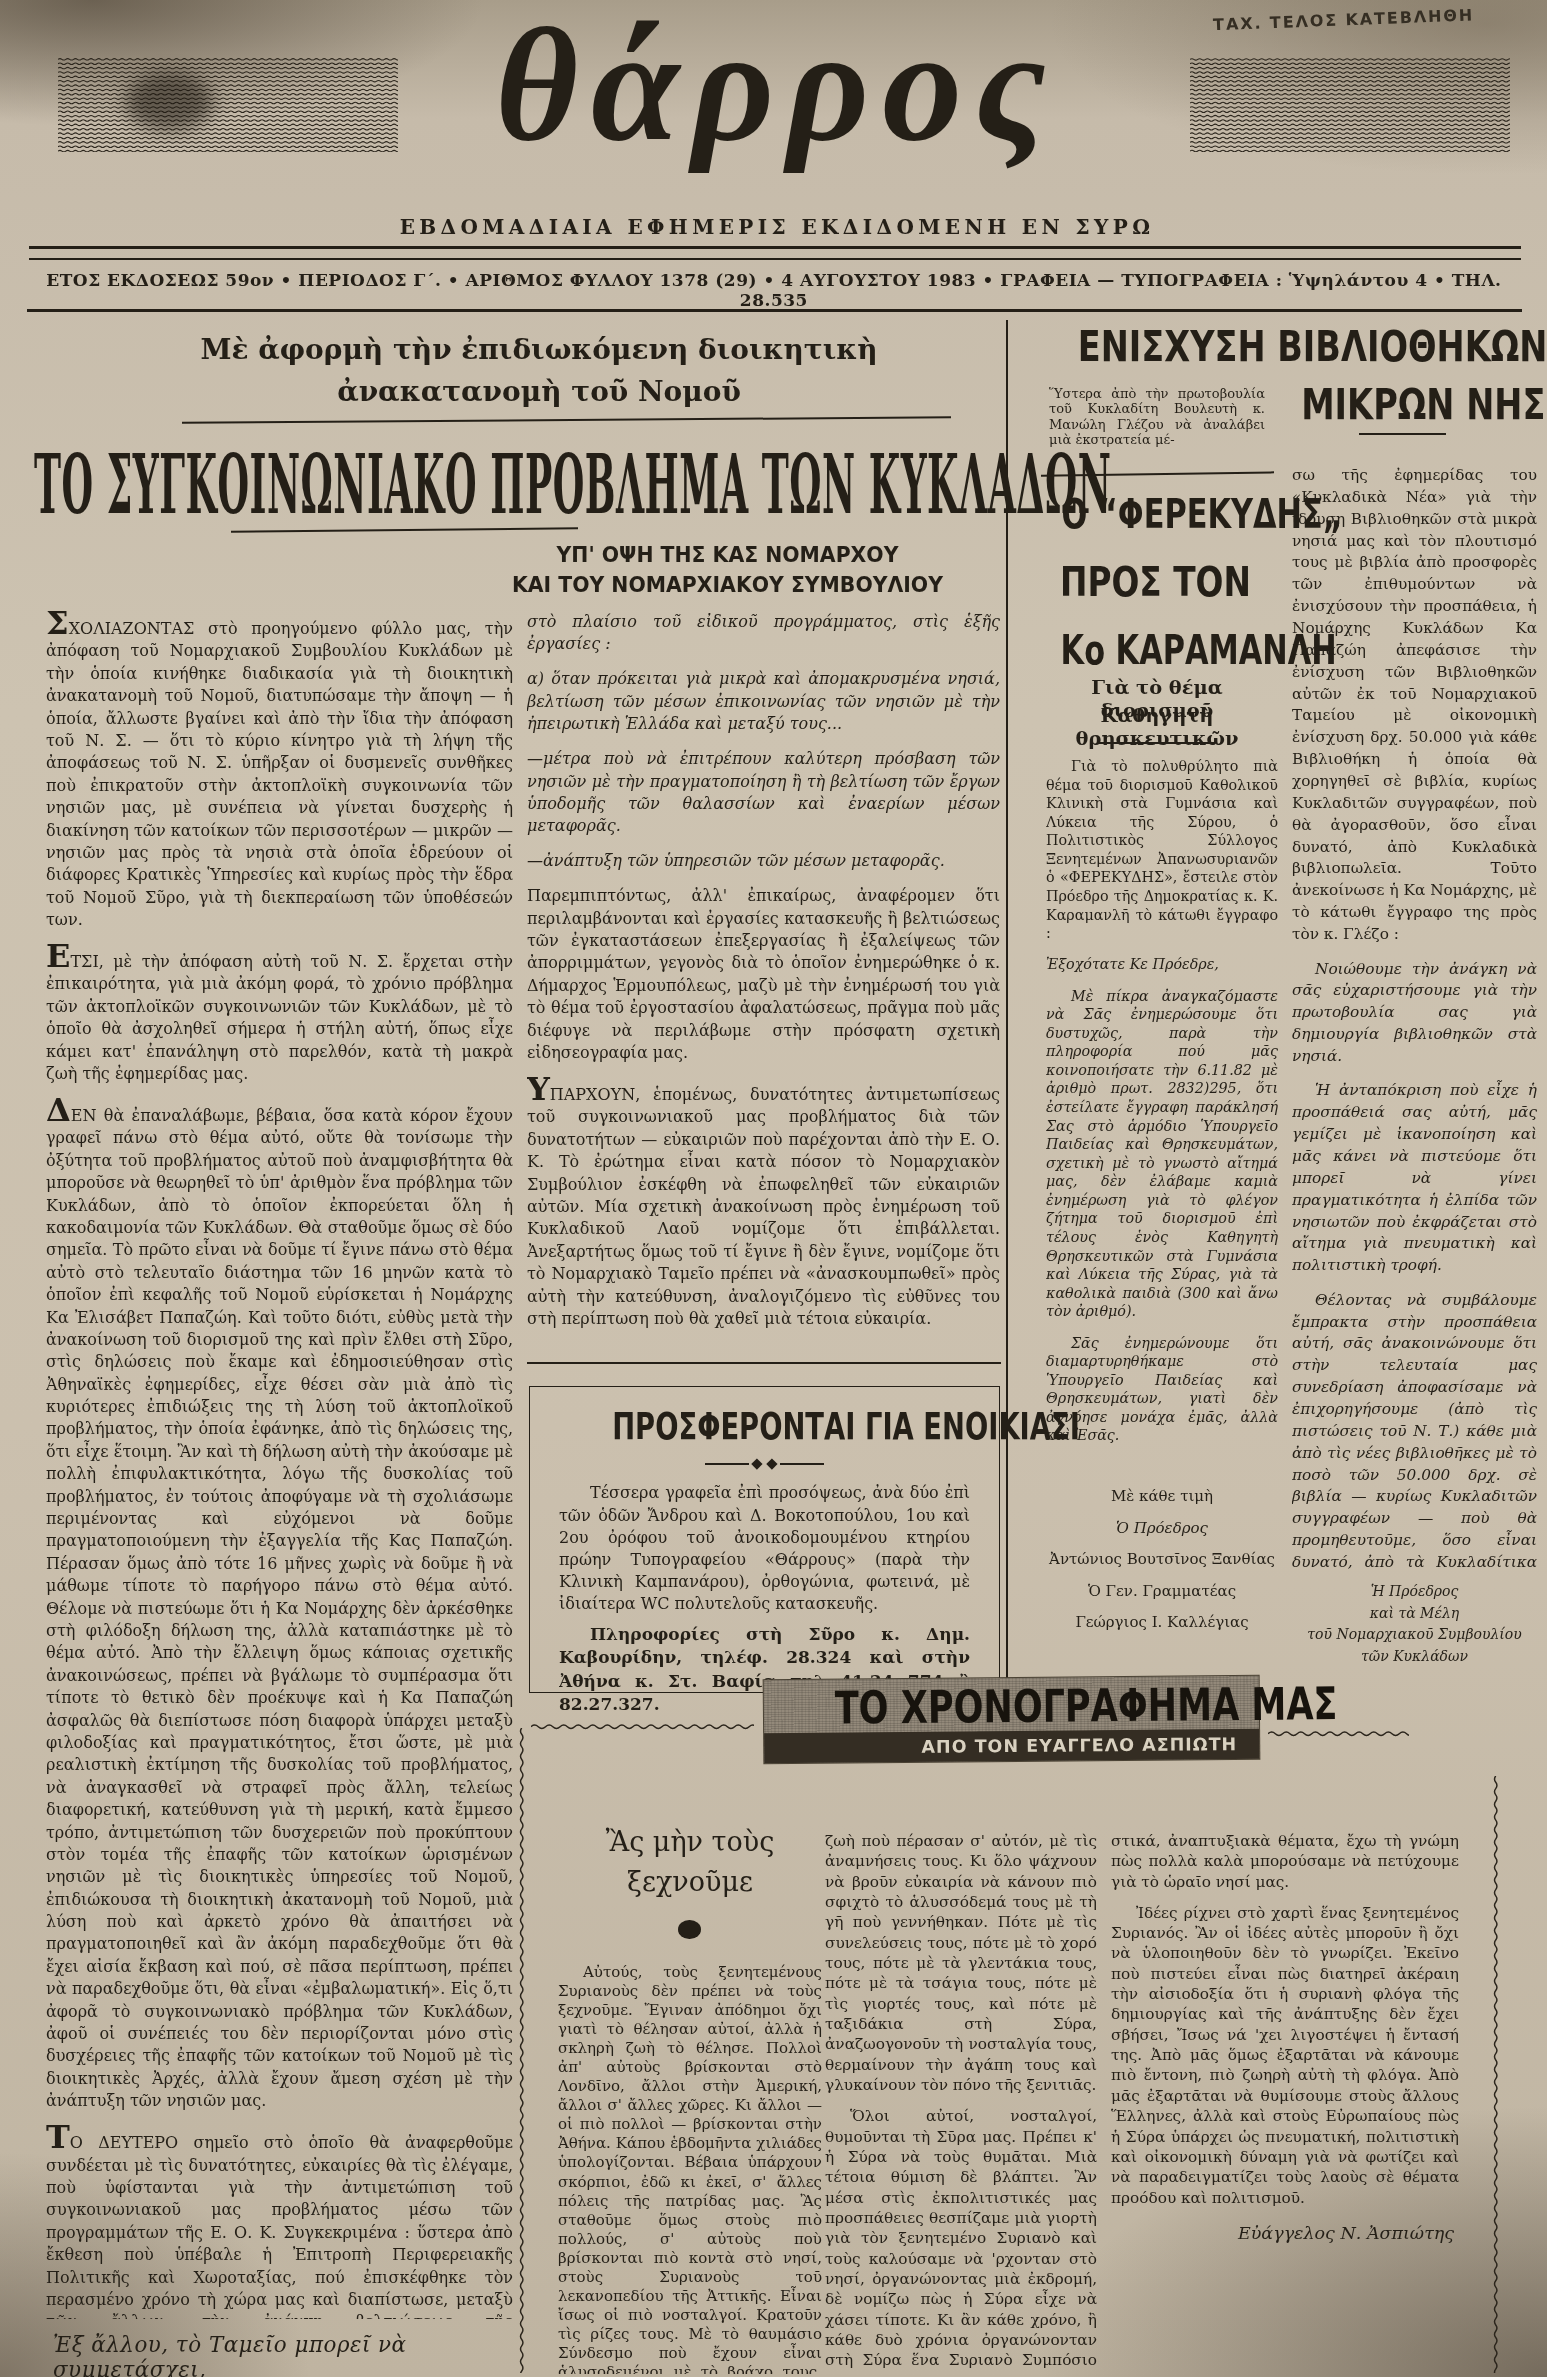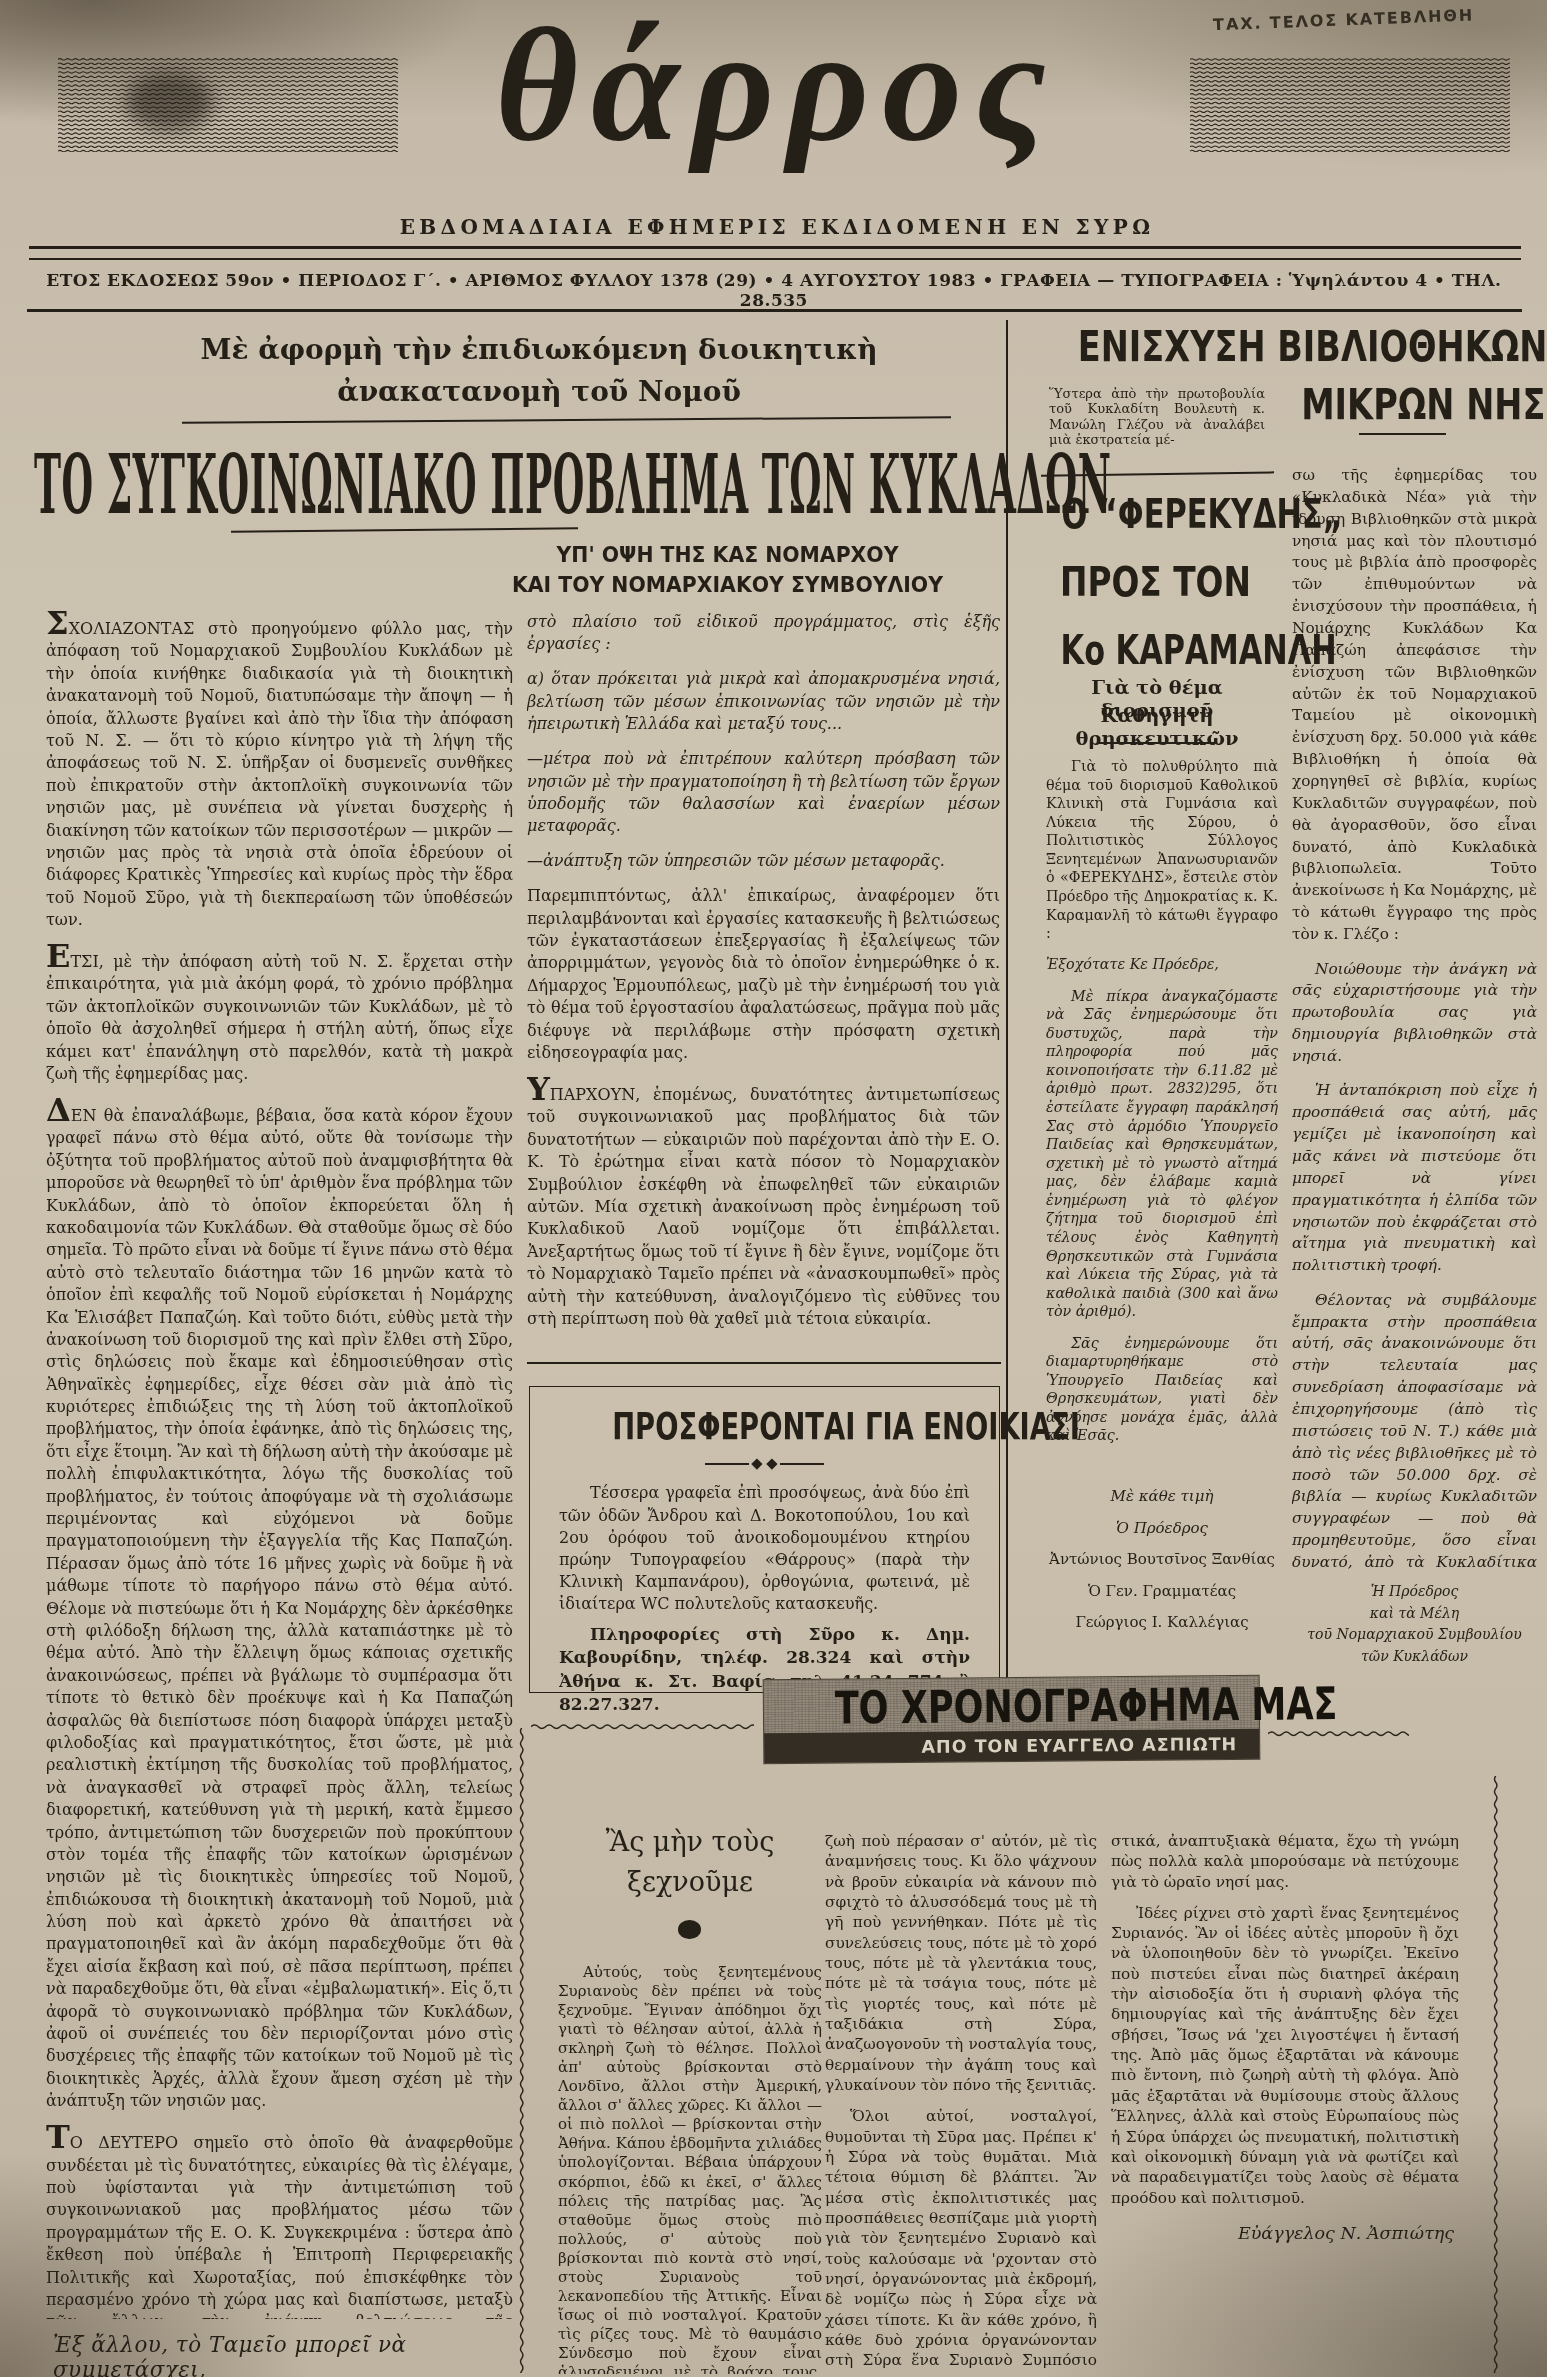--- a/index.html
+++ b/index.html
@@ -185,21 +185,21 @@
   <div class="abs ctr" style="left:1043px;top:704px;width:228px;font-size:19.4px;font-weight:bold;">Καθηγητὴ θρησκευτικῶν</div>
   <div class="rule" style="left:1098px;top:742px;width:116px;height:1.9px;"></div>
 
   <div class="abs jtxt" style="left:1046px;top:757px;width:232px;height:718px;font-size:14.3px;line-height:1.3;">
     <p style="text-indent:25px;">Γιὰ τὸ πολυθρύλητο πιὰ θέμα τοῦ διορισμοῦ Καθολικοῦ Κλινικὴ στὰ Γυμνάσια καὶ Λύκεια τῆς Σύρου, ὁ Πολιτιστικὸς Σύλλογος Ξενητεμένων Ἀπανωσυριανῶν ὁ «ΦΕΡΕΚΥΔΗΣ», ἔστειλε στὸν Πρόεδρο τῆς Δημοκρατίας κ. Κ. Καραμανλῆ τὸ κάτωθι ἔγγραφο :</p>
     <p class="noind" style="font-style:italic;">Ἐξοχότατε Κε Πρόεδρε,</p>
     <p style="text-indent:25px;font-style:italic;">Μὲ πίκρα ἀναγκαζόμαστε νὰ Σᾶς ἐνημερώσουμε ὅτι δυστυχῶς, παρὰ τὴν πληροφορία πού μᾶς κοινοποιήσατε τὴν 6.11.82 μὲ ἀριθμὸ πρωτ. 2832)295, ὅτι ἐστείλατε ἔγγραφη παράκλησή Σας στὸ ἁρμόδιο Ὑπουργεῖο Παιδείας καὶ Θρησκευμάτων, σχετικὴ μὲ τὸ γνωστὸ αἴτημά μας, δὲν ἐλάβαμε καμιὰ ἐνημέρωση γιὰ τὸ φλέγον ζήτημα τοῦ διορισμοῦ ἐπὶ τέλους ἑνὸς Καθηγητὴ Θρησκευτικῶν στὰ Γυμνάσια καὶ Λύκεια τῆς Σύρας, γιὰ τὰ καθολικὰ παιδιὰ (300 καὶ ἄνω τὸν ἀριθμό).</p>
     <p style="text-indent:25px;font-style:italic;">Σᾶς ἐνημερώνουμε ὅτι διαμαρτυρηθήκαμε στὸ Ὑπουργεῖο Παιδείας καὶ Θρησκευμάτων, γιατὶ δὲν ἀγνόησε μονάχα ἐμᾶς, ἀλλὰ καὶ Ἐσᾶς.</p>
   </div>
   <div class="abs ctr" style="left:1046px;top:1481px;width:232px;font-size:15px;line-height:2.1;">
-    <div style="font-style:italic;">Μὲ κάθε τιμὴ</div>
+    <div style="">Μὲ κάθε τιμὴ</div>
     <div style="font-style:italic;">Ὁ Πρόεδρος</div>
     <div>Ἀντώνιος Βουτσῖνος  Ξανθίας</div>
     <div>Ὁ Γεν. Γραμματέας</div>
     <div>Γεώργιος Ι. Καλλέγιας</div>
   </div>
 
   <svg class="wave" width="223" height="17.5" style="left:531px;top:1717px;" viewBox="0 0 460 36">
       <path d="M 0 20 Q 7.5 13 15 20 Q 22.5 27 30 20 Q 37.5 13 45 20 Q 52.5 27 60 20 Q 67.5 13 75 20 Q 82.5 27 90 20 Q 97.5 13 105 20 Q 112.5 27 120 20 Q 127.5 13 135 20 Q 142.5 27 150 20 Q 157.5 13 165 20 Q 172.5 27 180 20 Q 187.5 13 195 20 Q 202.5 27 210 20 Q 217.5 13 225 20 Q 232.5 27 240 20 Q 247.5 13 255 20 Q 262.5 27 270 20 Q 277.5 13 285 20 Q 292.5 27 300 20 Q 307.5 13 315 20 Q 322.5 27 330 20 Q 337.5 13 345 20 Q 352.5 27 360 20 Q 367.5 13 375 20 Q 382.5 27 390 20 Q 397.5 13 405 20 Q 412.5 27 420 20 Q 427.5 13 435 20 Q 442.5 27 450 20 Q 457.5 13 465 20 Q 472.5 27 480 20" fill="none" stroke="#2b251c" stroke-width="3"></path>
     </svg>
   <svg class="wave" width="141" height="17.5" style="left:1268px;top:1724px;" viewBox="0 0 290 36">

